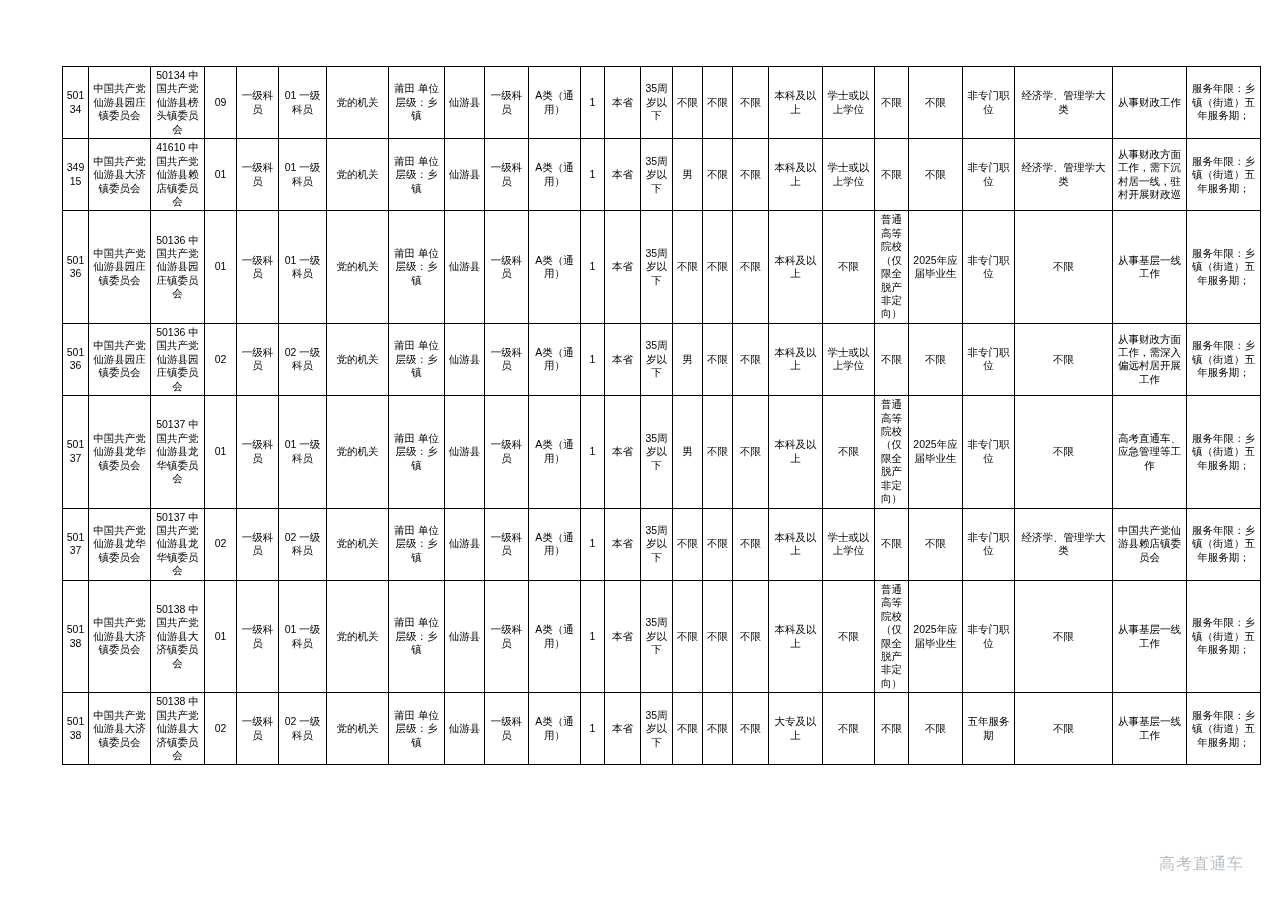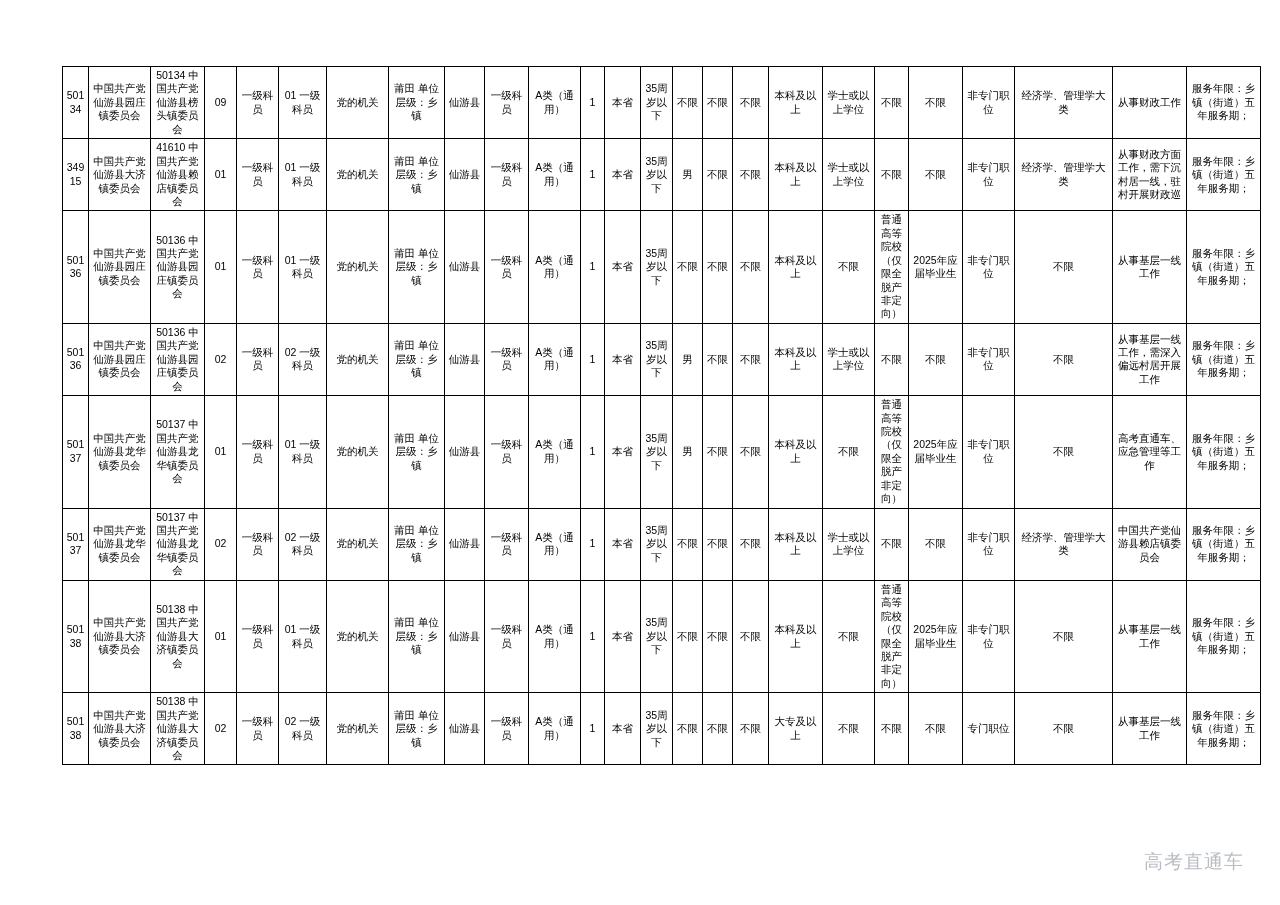--- a/index.html
+++ b/index.html
@@ -64,21 +64,21 @@
   col.c20 { width: 54px; }
   col.c21 { width: 52px; }
   col.c22 { width: 98px; }
   col.c23 { width: 74px; }
   col.c24 { width: 74px; }
   td.left-align { text-align: left; }
   .watermark {
     position: absolute;
     right: 36px;
     bottom: 30px;
-    font-size: 19px;
+    font-size: 16px;
     color: #b9bec4;
     letter-spacing: 1px;
     font-family: "Liberation Sans", "DejaVu Sans", sans-serif;
   }
 </style>
 </head>
 <body>
 
 <div class="page">
 
@@ -213,21 +213,21 @@
         <td>35周岁以下</td>
         <td>男</td>
         <td>不限</td>
         <td>不限</td>
         <td>本科及以上</td>
         <td>学士或以上学位</td>
         <td>不限</td>
         <td>不限</td>
         <td>非专门职位</td>
         <td>不限</td>
-        <td>从事基层一线工作，需深入偏远村居开展工作</td>
+        <td>从事财政方面工作，需深入偏远村居开展工作</td>
         <td>服务年限：乡镇（街道）五年服务期；</td>
       </tr>
 
       <tr>
         <td>50137</td>
         <td>中国共产党仙游县龙华镇委员会</td>
         <td>50137 中国共产党仙游县龙华镇委员会</td>
         <td>01</td>
         <td>一级科员</td>
         <td>01 一级科员</td>
@@ -323,21 +323,21 @@
         <td>1</td>
         <td>本省</td>
         <td>35周岁以下</td>
         <td>不限</td>
         <td>不限</td>
         <td>不限</td>
         <td>大专及以上</td>
         <td>不限</td>
         <td>不限</td>
         <td>不限</td>
-        <td>专门职位</td>
+        <td>五年服务期</td>
         <td>不限</td>
         <td>从事基层一线工作</td>
         <td>服务年限：乡镇（街道）五年服务期；</td>
       </tr>
 
     </tbody>
   </table>
 
   <div class="watermark">高考直通车</div>
 

